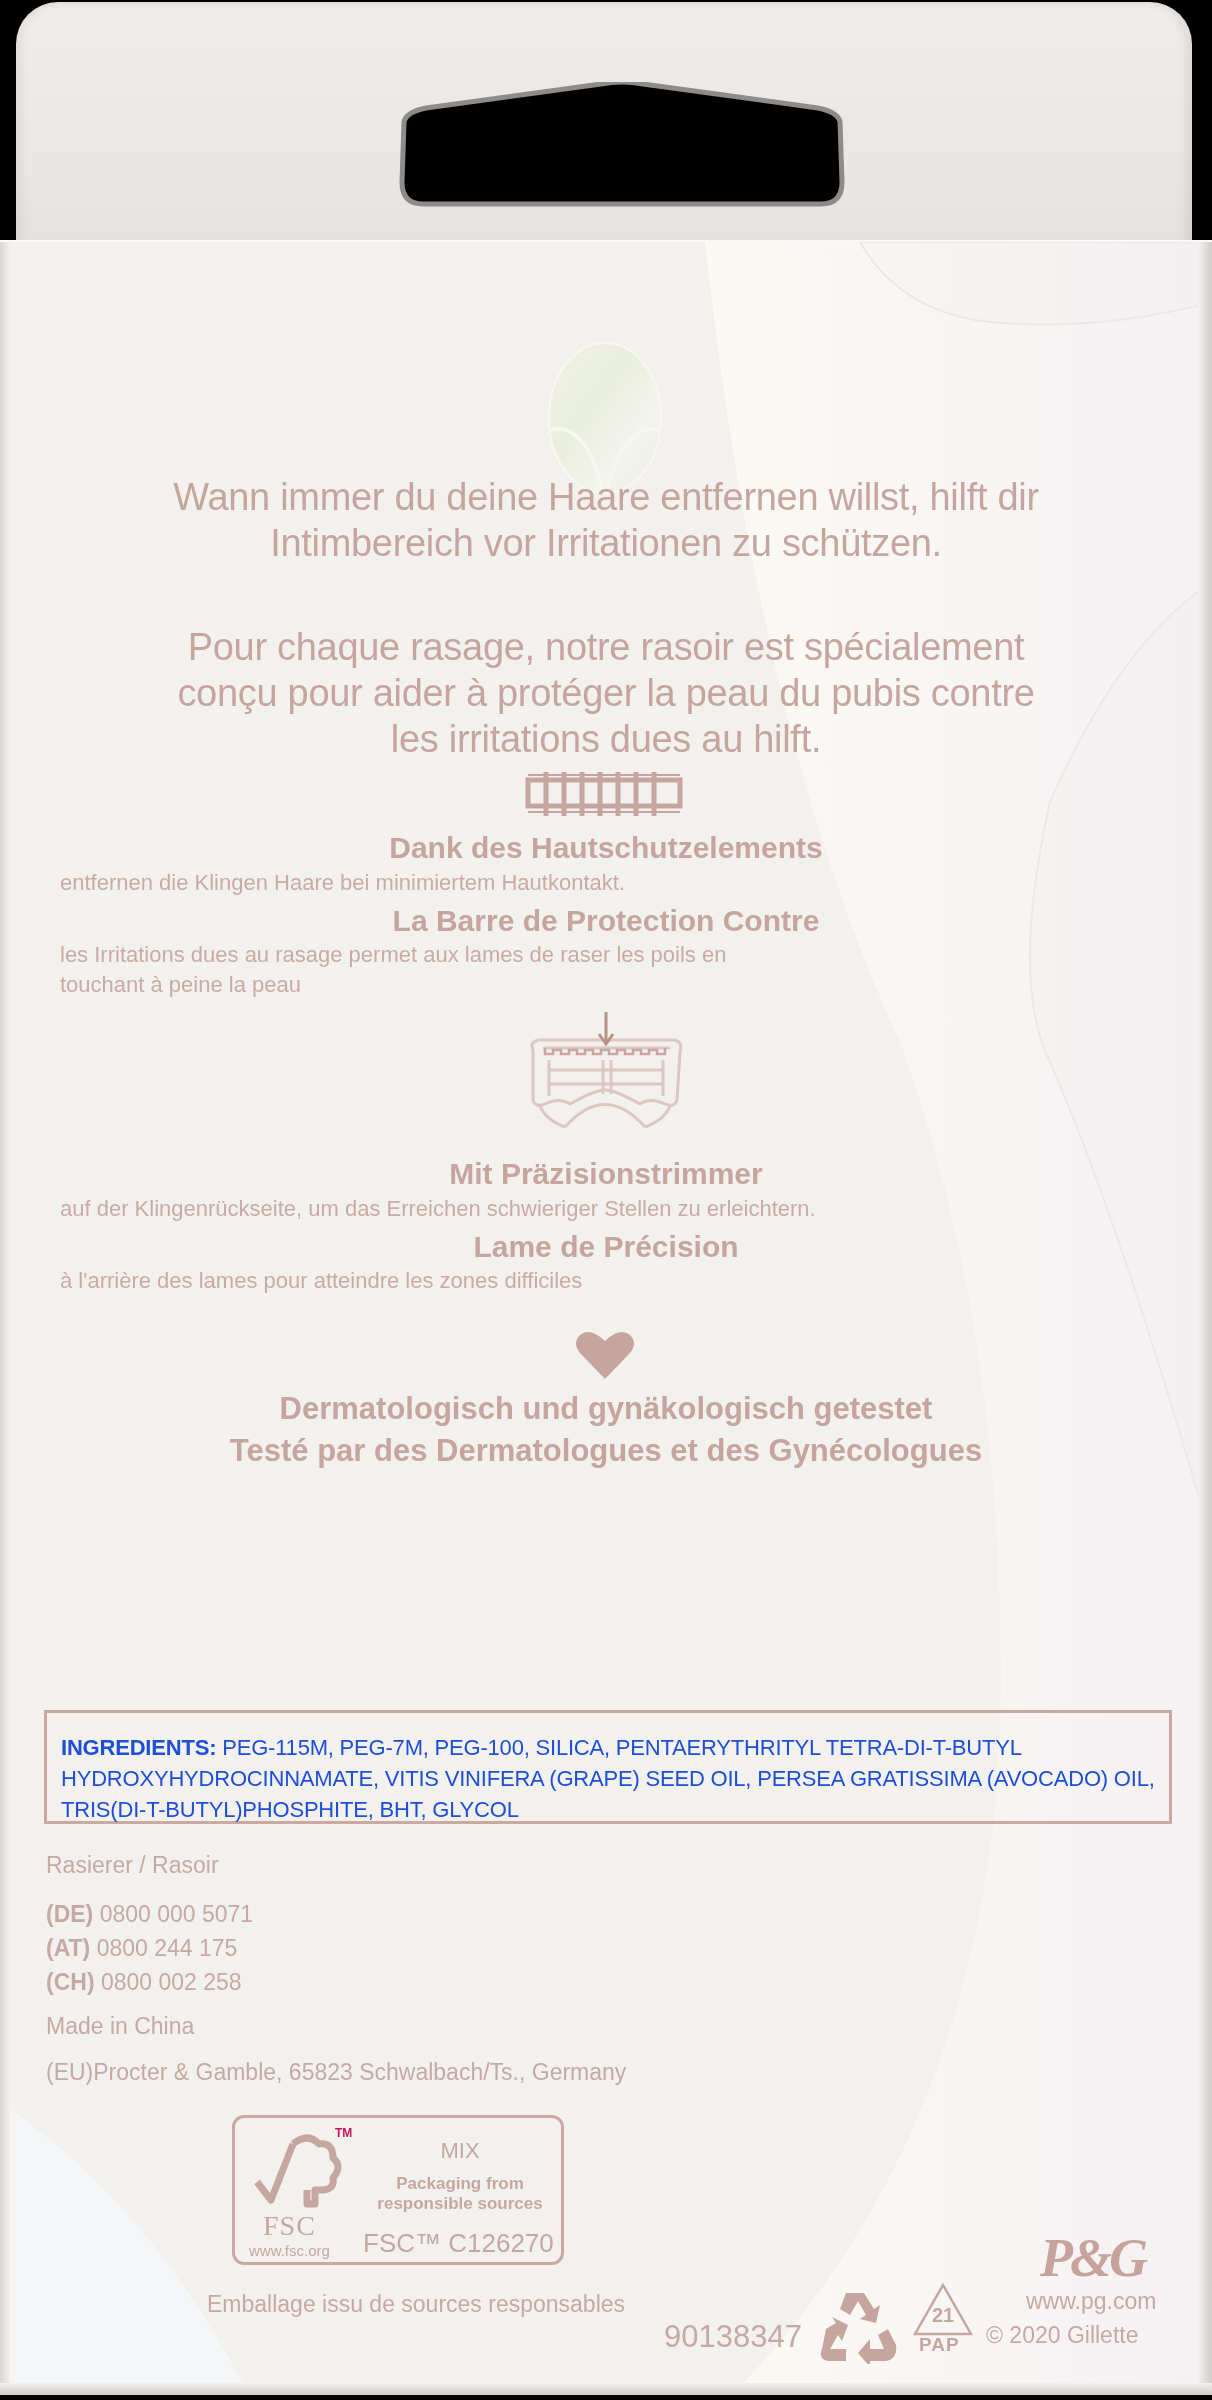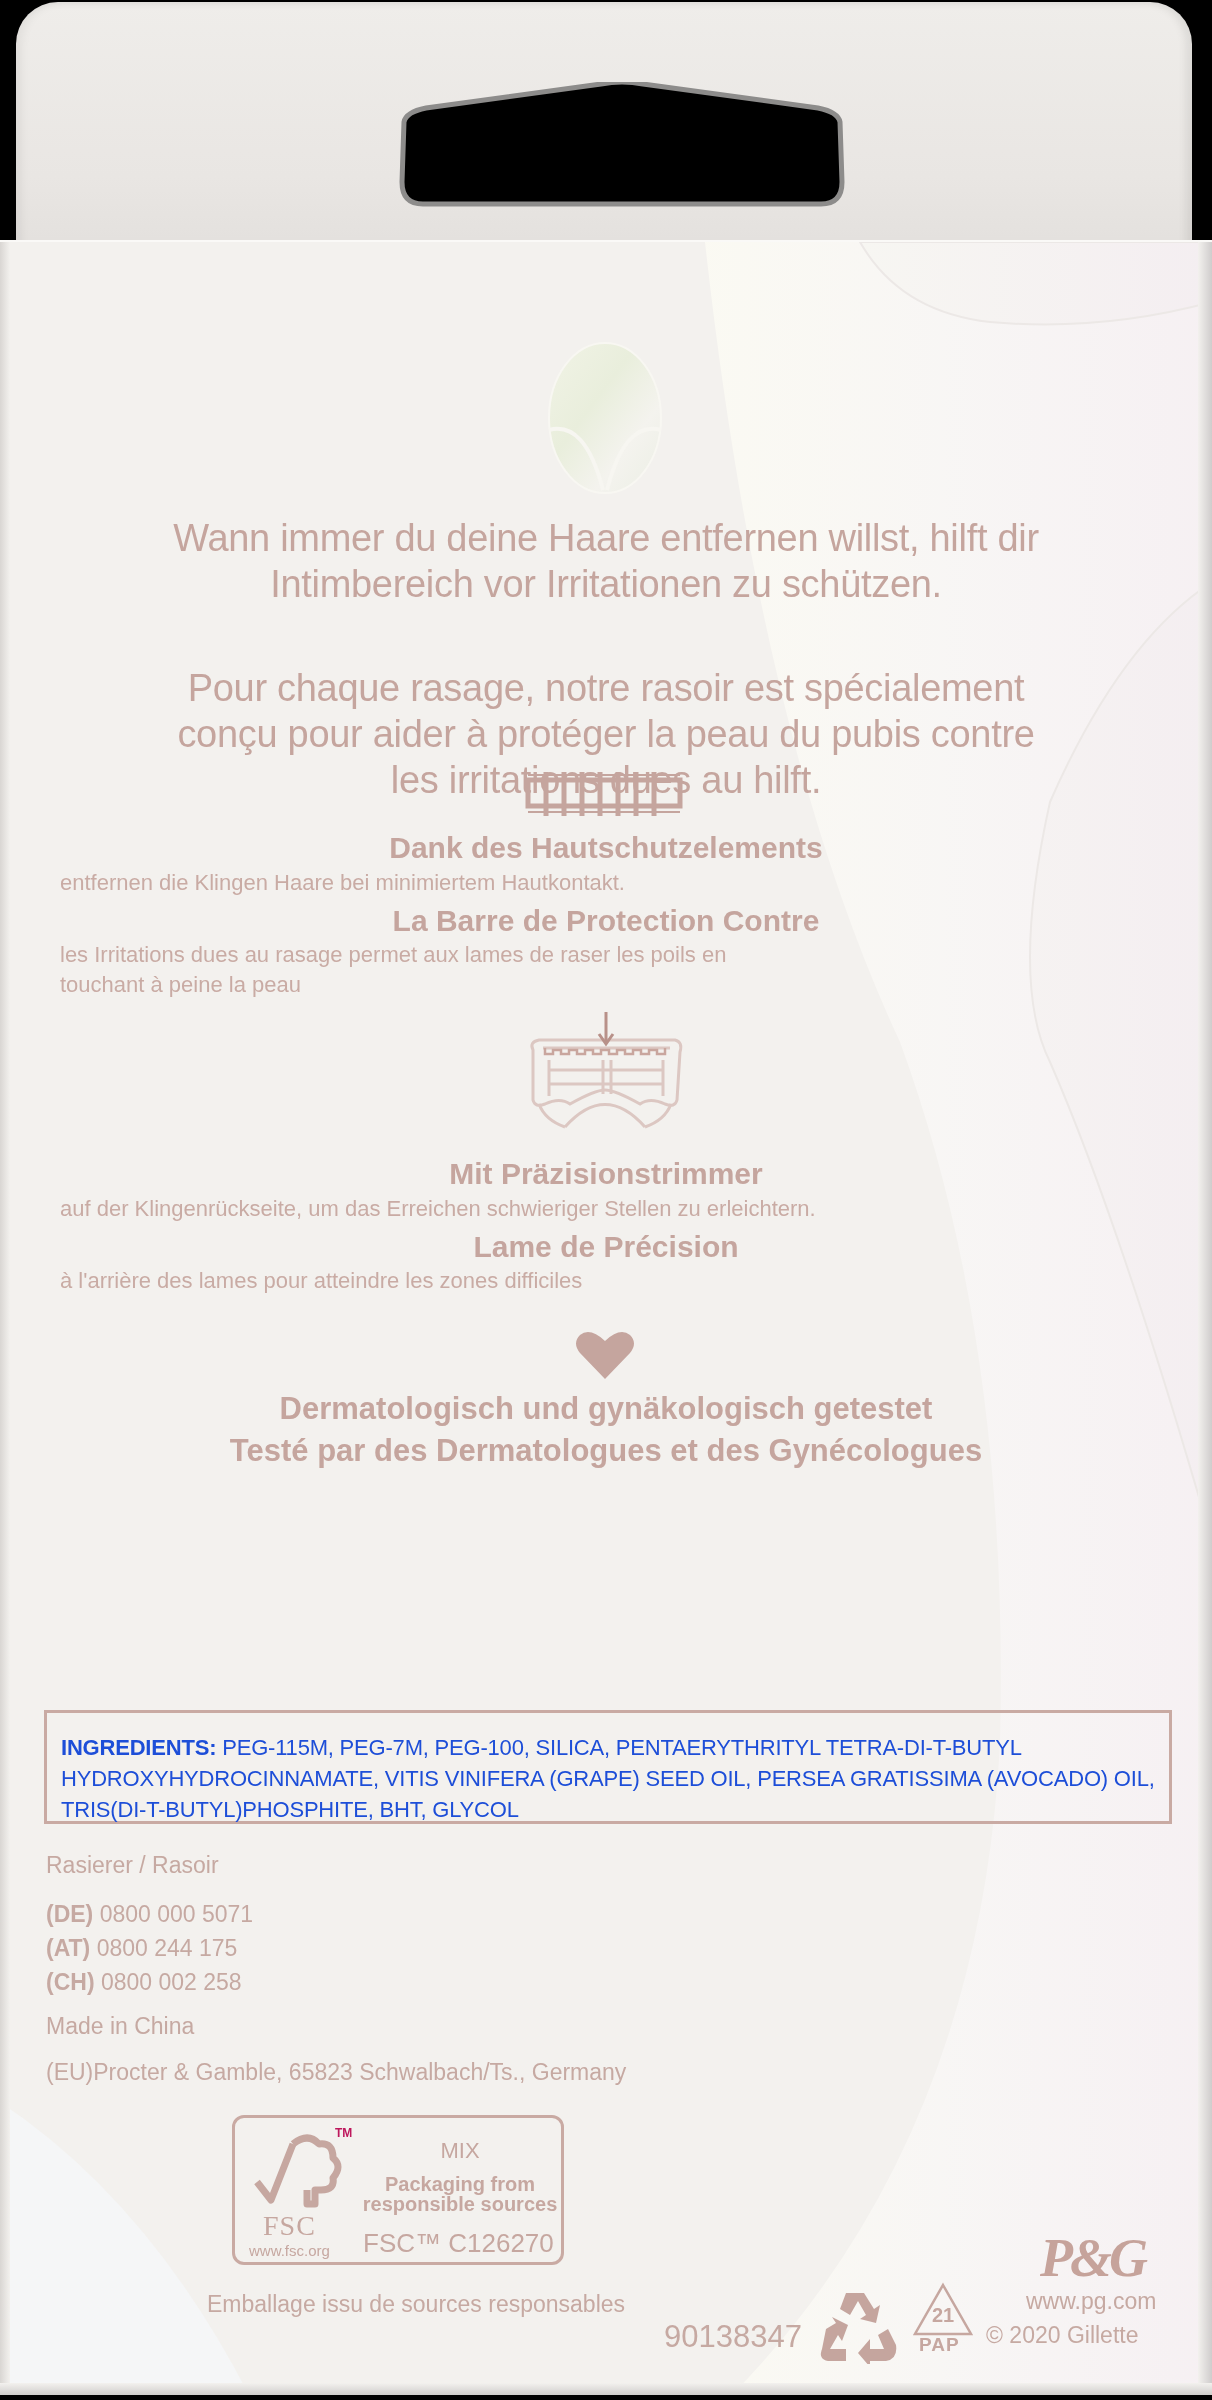--- a/index.html
+++ b/index.html
@@ -25,21 +25,21 @@
     .box-edge-left { position: absolute; left: 0; top: 0; width: 10px; height: 100%; background: linear-gradient(90deg,#d9d6d3,#f3f1ee); }
     .box-edge-right { position: absolute; right: 0; top: 0; width: 14px; height: 100%; background: linear-gradient(270deg,#cfcccc,#f3f1ee); }
     .box-bottom { position: absolute; left: 0; bottom: 0; width: 100%; height: 12px; background: linear-gradient(0deg,#cfcdcb,#f3f1ee); }
 
     .swoosh { position: absolute; left: 0; top: 0; width: 1212px; height: 2155px; pointer-events: none; }
 
     .content { position: absolute; left: 0; top: 0; width: 1212px; height: 2155px; }
 
     .leaf-logo { position: absolute; left: 525px; top: 98px; width: 160px; height: 160px; }
 
-    .intro { position: absolute; left: 60px; width: 1092px; text-align: center; color: #c5a59e; font-size: 38px; line-height: 46px; letter-spacing: -0.3px; margin-top: 41px; }
+    .intro { position: absolute; left: 60px; width: 1092px; text-align: center; color: #c5a59e; font-size: 38px; line-height: 46px; letter-spacing: -0.3px; }
     .intro-de { top: 232px; }
     .intro-fr { top: 382px; }
 
     .blade-icon { position: absolute; left: 524px; top: 530px; width: 160px; height: 44px; }
 
     .feature-title { position: absolute; left: 60px; width: 1092px; text-align: center; font-size: 30px; font-weight: bold; color: #c5a59e; line-height: 36px; }
     .feature-text { position: absolute; left: 60px; width: 1092px; text-align: left; font-size: 22px; color: #c9aba4; line-height: 30px; }
 
     .cartridge-icon { position: absolute; left: 515px; top: 770px; width: 180px; height: 125px; }
     .heart-icon { position: absolute; left: 574px; top: 1087px; width: 62px; height: 52px; }
@@ -58,21 +58,21 @@
 
     .fsc-box {
       position: absolute; left: 232px; top: 1873px; width: 332px; height: 150px;
       border: 3px solid #c9aaa3; border-radius: 12px;
     }
     .fsc-tree { position: absolute; left: 18px; top: 14px; width: 100px; height: 80px; }
     .fsc-tm { position: absolute; left: 100px; top: 8px; font-size: 12px; font-weight: bold; color: #be185d; }
     .fsc-letters { position: absolute; left: 28px; top: 92px; font-family: "Liberation Serif", serif; font-size: 28px; color: #c6a7a0; letter-spacing: 1px; }
     .fsc-url { position: absolute; left: 14px; top: 124px; font-size: 15px; color: #c6a7a0; }
     .fsc-mix { position: absolute; left: 145px; top: 20px; width: 160px; text-align: center; font-size: 22px; color: #c6a7a0; }
-    .fsc-pack { position: absolute; left: 120px; top: 56px; width: 210px; text-align: center; font-size: 20px; font-weight: bold; line-height: 20px; color: #c6a7a0; }
+    .fsc-pack { position: absolute; left: 120px; top: 56px; width: 210px; text-align: center; font-size: 17px; font-weight: bold; line-height: 20px; color: #c6a7a0; }
     .fsc-code { position: absolute; left: 128px; top: 110px; font-size: 26px; color: #c6a7a0; }
 
     .sources { position: absolute; left: 207px; top: 2047px; font-size: 23px; color: #c6a9a2; line-height: 30px; }
     .article-no { position: absolute; left: 664px; top: 2077px; font-size: 31px; color: #c6a9a2; }
     .recycle-icon { position: absolute; left: 818px; top: 2047px; width: 80px; height: 75px; }
     .pap-icon { position: absolute; left: 912px; top: 2040px; width: 62px; height: 58px; }
     .pap-label { position: absolute; left: 919px; top: 2092px; font-size: 19px; font-weight: bold; color: #c6a7a0; letter-spacing: 1px; }
 
     .pg-logo { position: absolute; left: 1040px; top: 1985px; font-family: "Liberation Serif", serif; font-style: italic; font-weight: bold; font-size: 54px; color: #c6a39b; letter-spacing: -3px; }
     .pg-url { position: absolute; left: 1026px; top: 2046px; font-size: 23px; color: #c6a9a2; }

